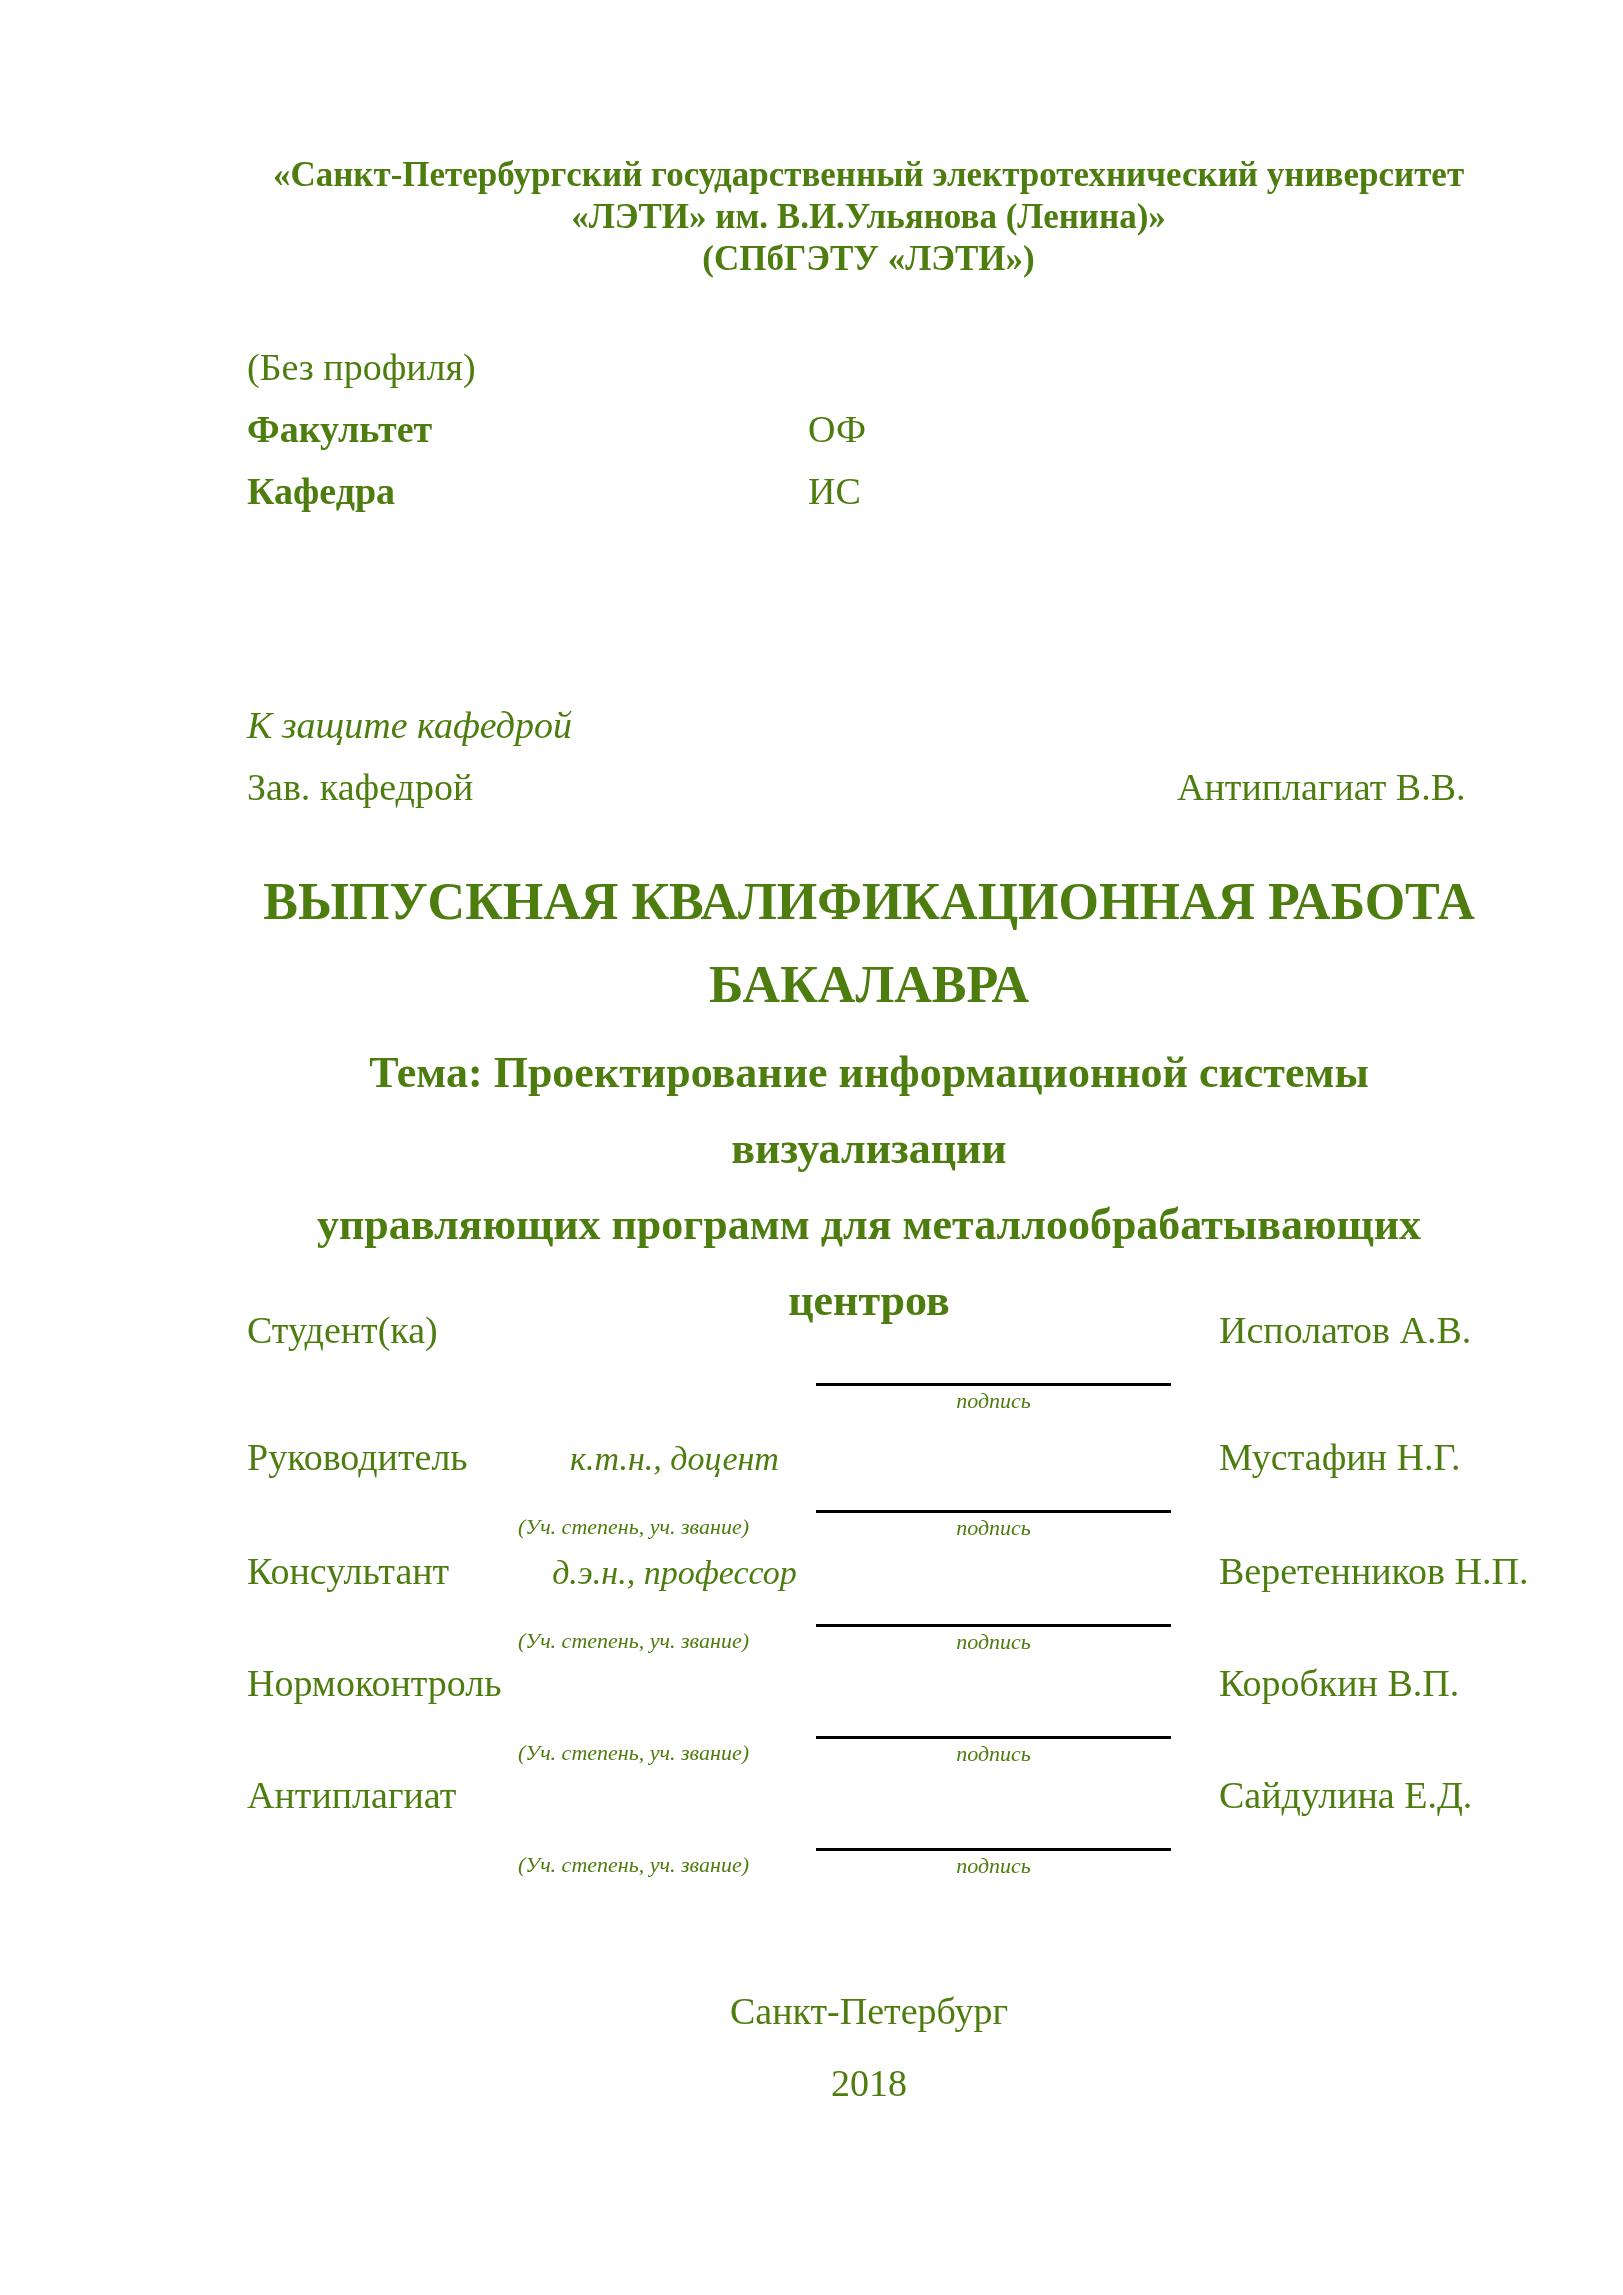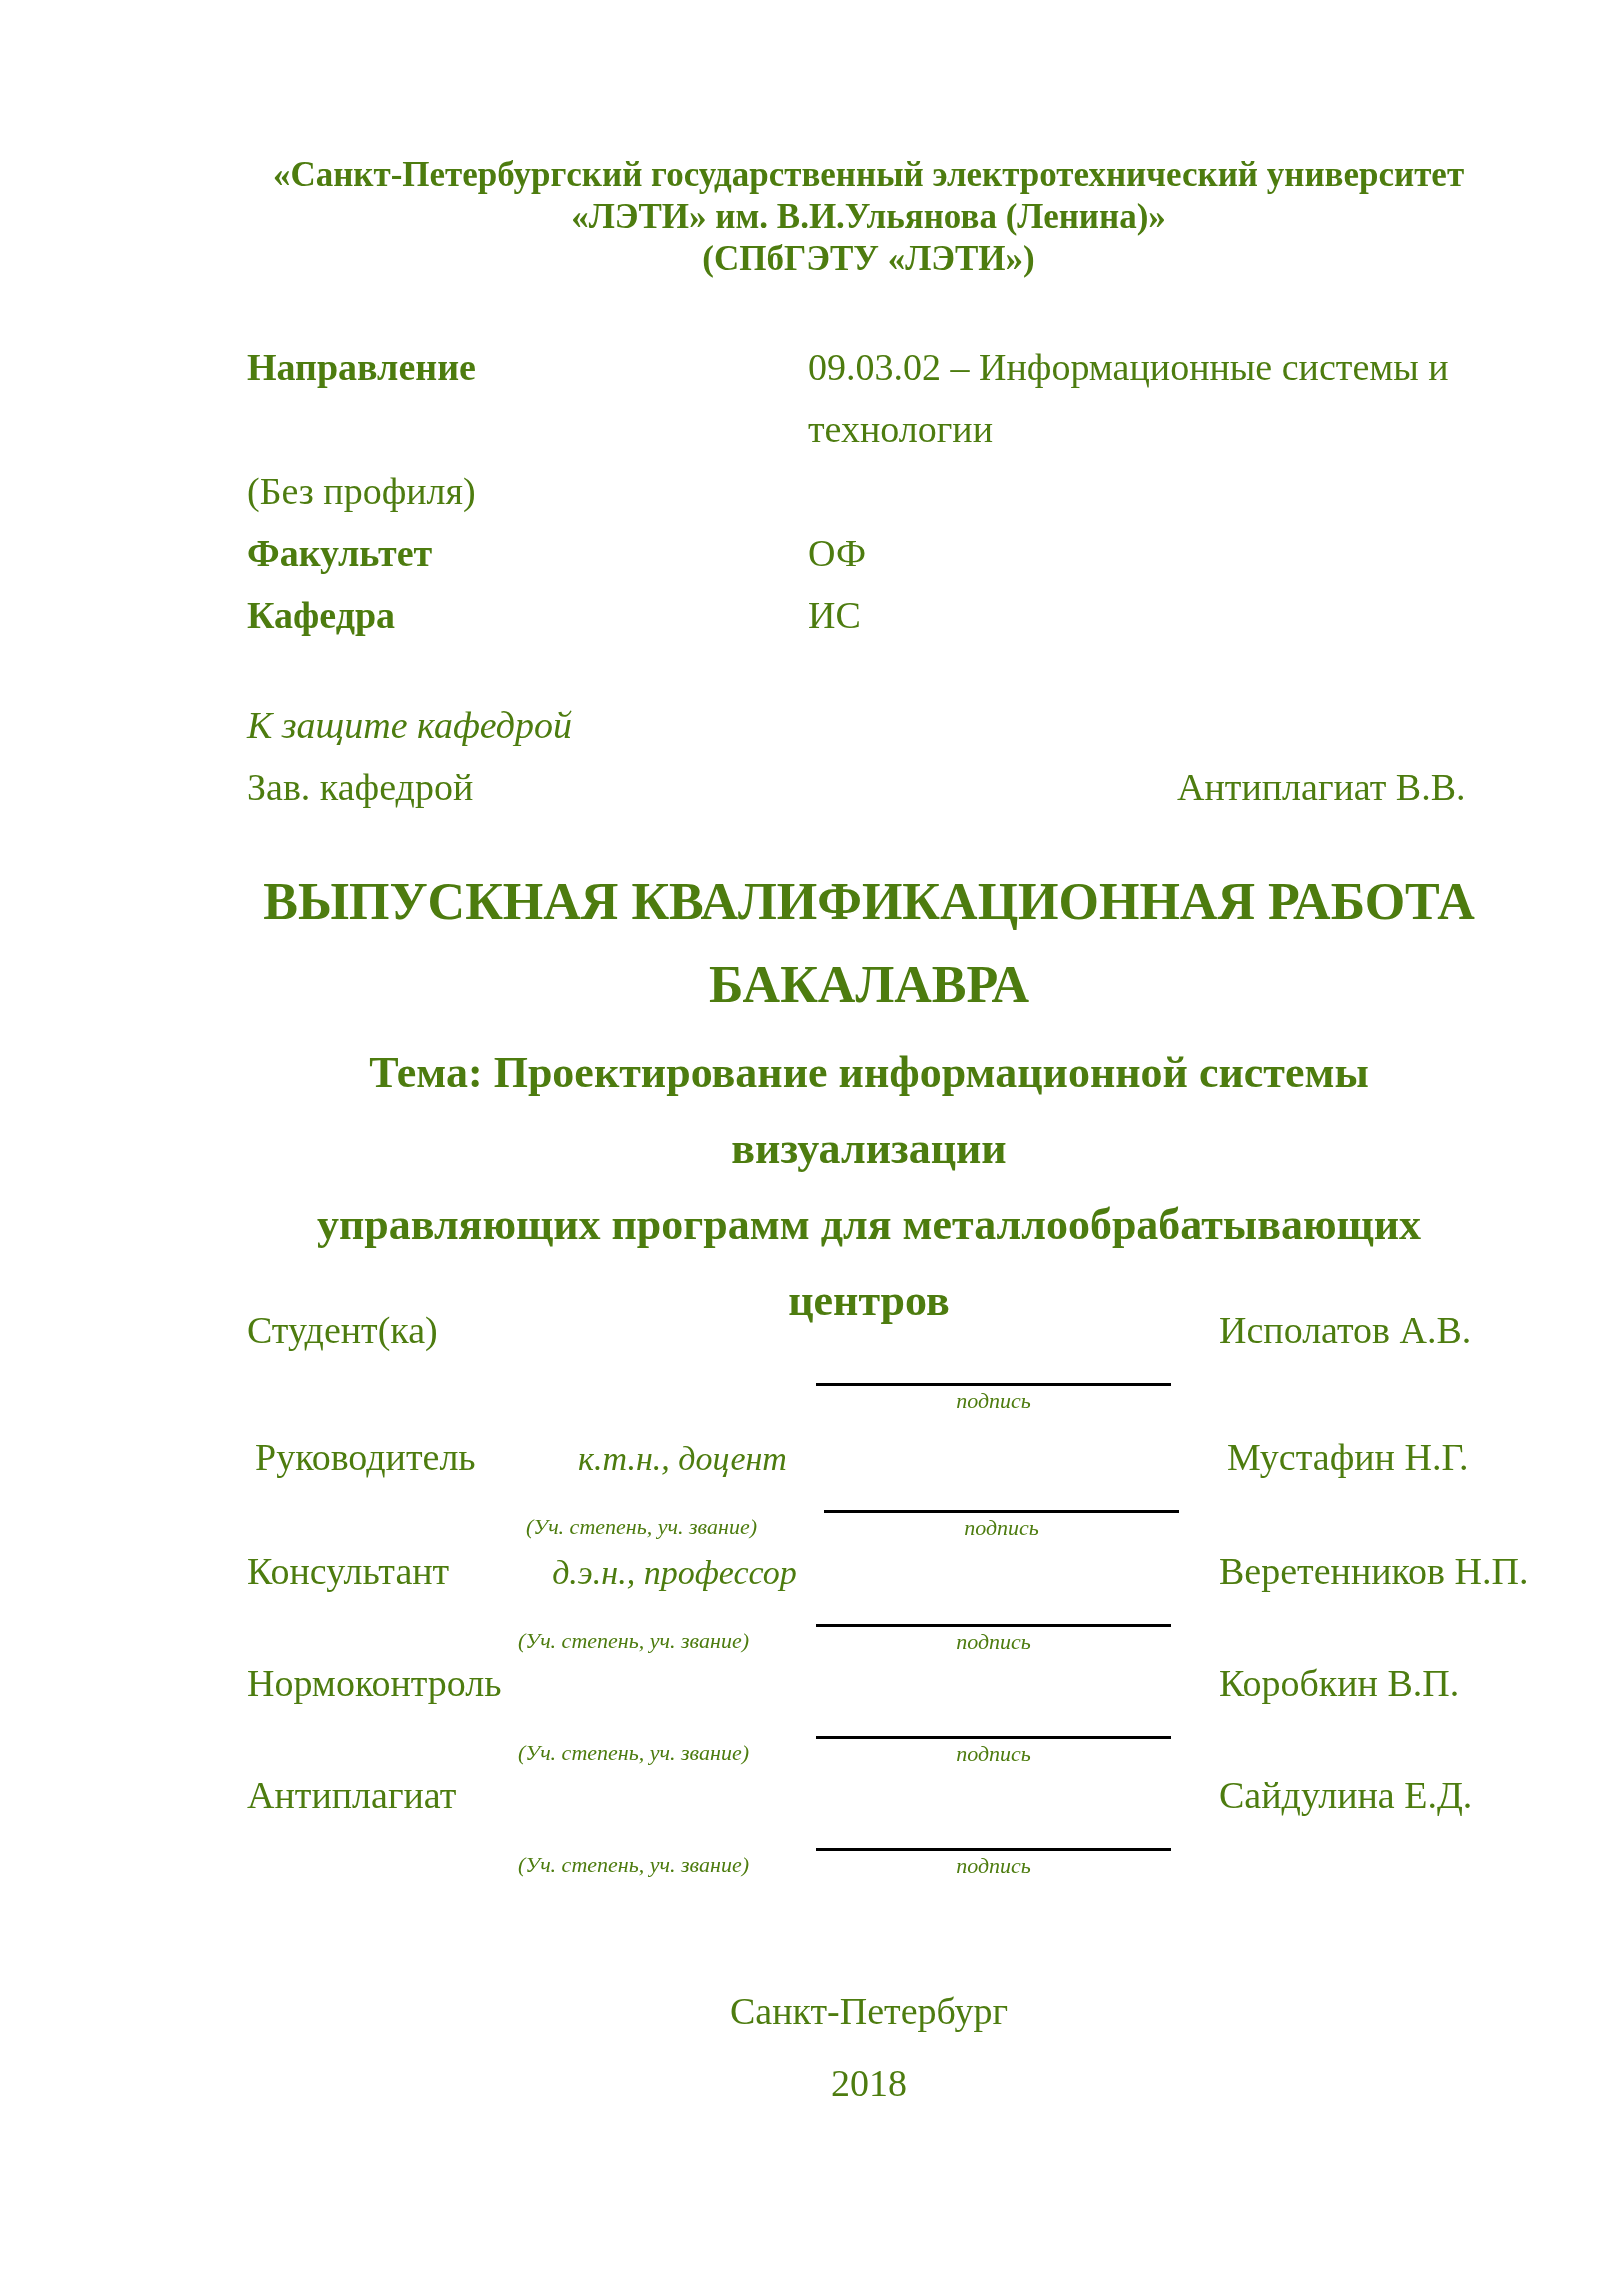--- a/index.html
+++ b/index.html
@@ -44,21 +44,21 @@
     top:1035px;left:247px;width:1244px;
     text-align:center;
     font-weight:bold;
     font-size:44px;
     line-height:76px;
   }
   
   .signatures{top:1308px;left:247px;width:1248px;font-size:38px;}
   .sig-row{position:absolute;left:0;width:1248px;height:102px;}
   .sig-row.r0{top:0;}
-  .sig-row.r1{top:127px;margin-left:8px;}
+  .sig-row.r1{top:127px;}
   .sig-row.r2{top:241px;}
   .sig-row.r3{top:353px;}
   .sig-row.r4{top:465px;}
   .sig-role{position:absolute;left:0;top:0;white-space:nowrap;}
   .sig-degree{
     position:absolute;left:294px;top:4.7px;width:267px;
     text-align:center;font-style:italic;font-size:34px;white-space:nowrap;
   }
   .sig-degree-hint{
     position:absolute;left:271px;top:79px;width:306px;
@@ -86,24 +86,20 @@
 
 <div class="page">
 
   <div class="abs uni-header">
     <div>«Санкт-Петербургский государственный электротехнический университет</div>
     <div>«ЛЭТИ» им. В.И.Ульянова (Ленина)»</div>
     <div>(СПбГЭТУ «ЛЭТИ»)</div>
   </div>
 
   <div class="abs meta">
-    <div class="meta-row">
-      <div class="meta-label">Направление</div>
-      <div class="meta-value">09.03.02 – Информационные системы и технологии</div>
-    </div>
     <div class="meta-row">
       <div class="meta-value">(Без профиля)</div>
     </div>
     <div class="meta-row">
       <div class="meta-label">Факультет</div>
       <div class="meta-value">ОФ</div>
     </div>
     <div class="meta-row">
       <div class="meta-label">Кафедра</div>
       <div class="meta-value">ИС</div>

